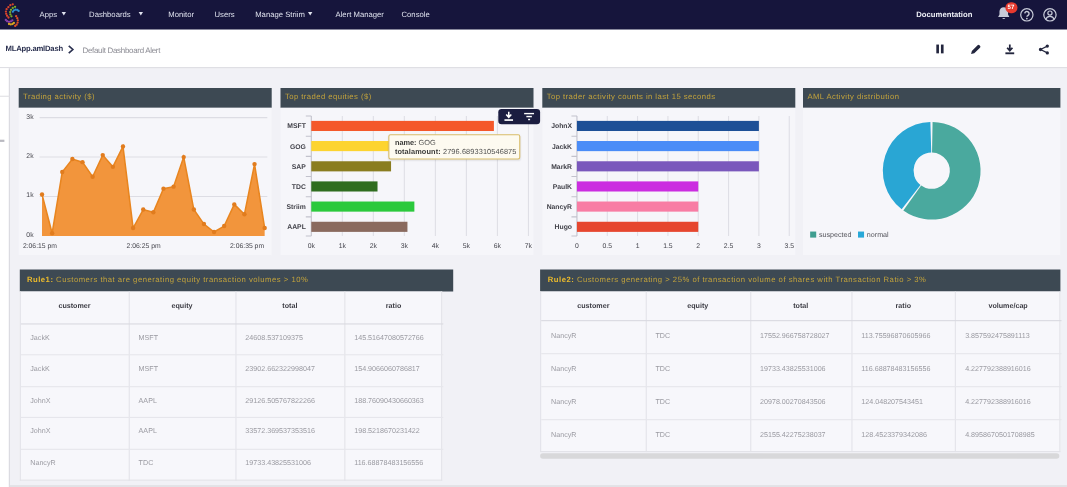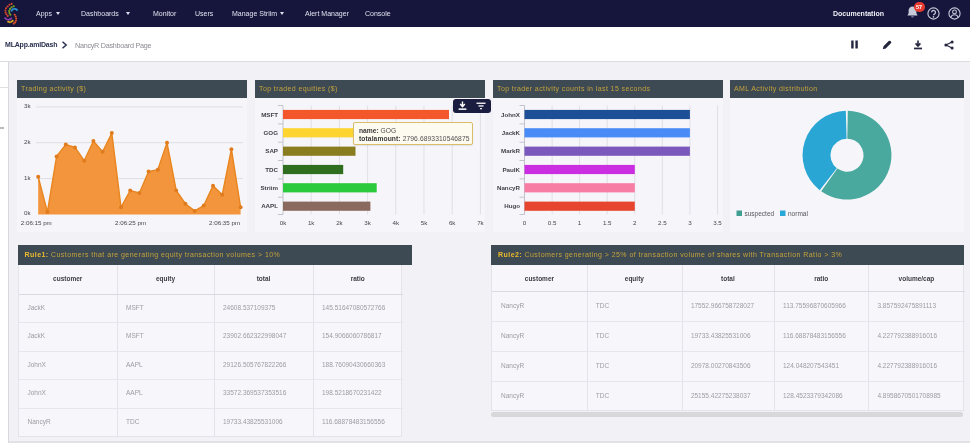--- a/index.html
+++ b/index.html
@@ -89,21 +89,21 @@
       <circle cx="6.5" cy="6.5" r="5.6" fill="none" stroke="#c7cbd8" stroke-width="1.1"></circle>
       <circle cx="6.5" cy="4.9" r="1.9" fill="none" stroke="#c7cbd8" stroke-width="1.1"></circle>
       <path d="M2.7,10.5 C3.4,8.6 5,7.8 6.5,7.8 C8,7.8 9.6,8.6 10.3,10.5" fill="none" stroke="#c7cbd8" stroke-width="1.1"></path>
     </svg>
   </div>
   <div id="crumb">
     <span class="abs" style="left:5px;top:14px;font-size:7px;font-weight:bold;color:#2b3150;letter-spacing:-0.2px">MLApp.amlDash</span>
     <svg class="abs" style="left:61px;top:14px" width="7" height="8" viewBox="0 0 7 8">
         <path d="M1.5,0.8 L5.2,4 L1.5,7.2" fill="none" stroke="#2b3150" stroke-width="1.5"></path>
       </svg>
-    <span class="abs" style="left:75px;top:14px;font-size:7.2px;color:#8b8b93;letter-spacing:-0.25px">NancyR Dashboard Page</span>
+    <span class="abs" style="left:75px;top:14px;font-size:7.2px;color:#8b8b93;letter-spacing:-0.25px">Default Dashboard Alert</span>
     <svg class="abs" style="left:850px;top:13px" width="9" height="9" viewBox="0 0 9 9">
         <rect x="1.2" y="0.5" width="2.4" height="8" fill="#23263e"></rect>
         <rect x="5.4" y="0.5" width="2.4" height="8" fill="#23263e"></rect>
       </svg>
     <svg class="abs" style="left:882px;top:13px" width="10" height="10" viewBox="0 0 10 10">
         <path d="M0.8,9.2 L1.5,6.3 L6.7,1.1 a1.2,1.2 0 0 1 1.7,0 L8.9,1.6 a1.2,1.2 0 0 1 0,1.7 L3.7,8.5 Z" fill="#23263e"></path>
       </svg>
     <svg class="abs" style="left:913px;top:13px" width="10" height="10" viewBox="0 0 10 10">
         <path d="M5,0.5 L5,5.4 M2.6,3.4 L5,6 L7.4,3.4" fill="none" stroke="#23263e" stroke-width="1.6"></path>
         <rect x="1" y="7.6" width="8" height="1.7" fill="#23263e"></rect>

